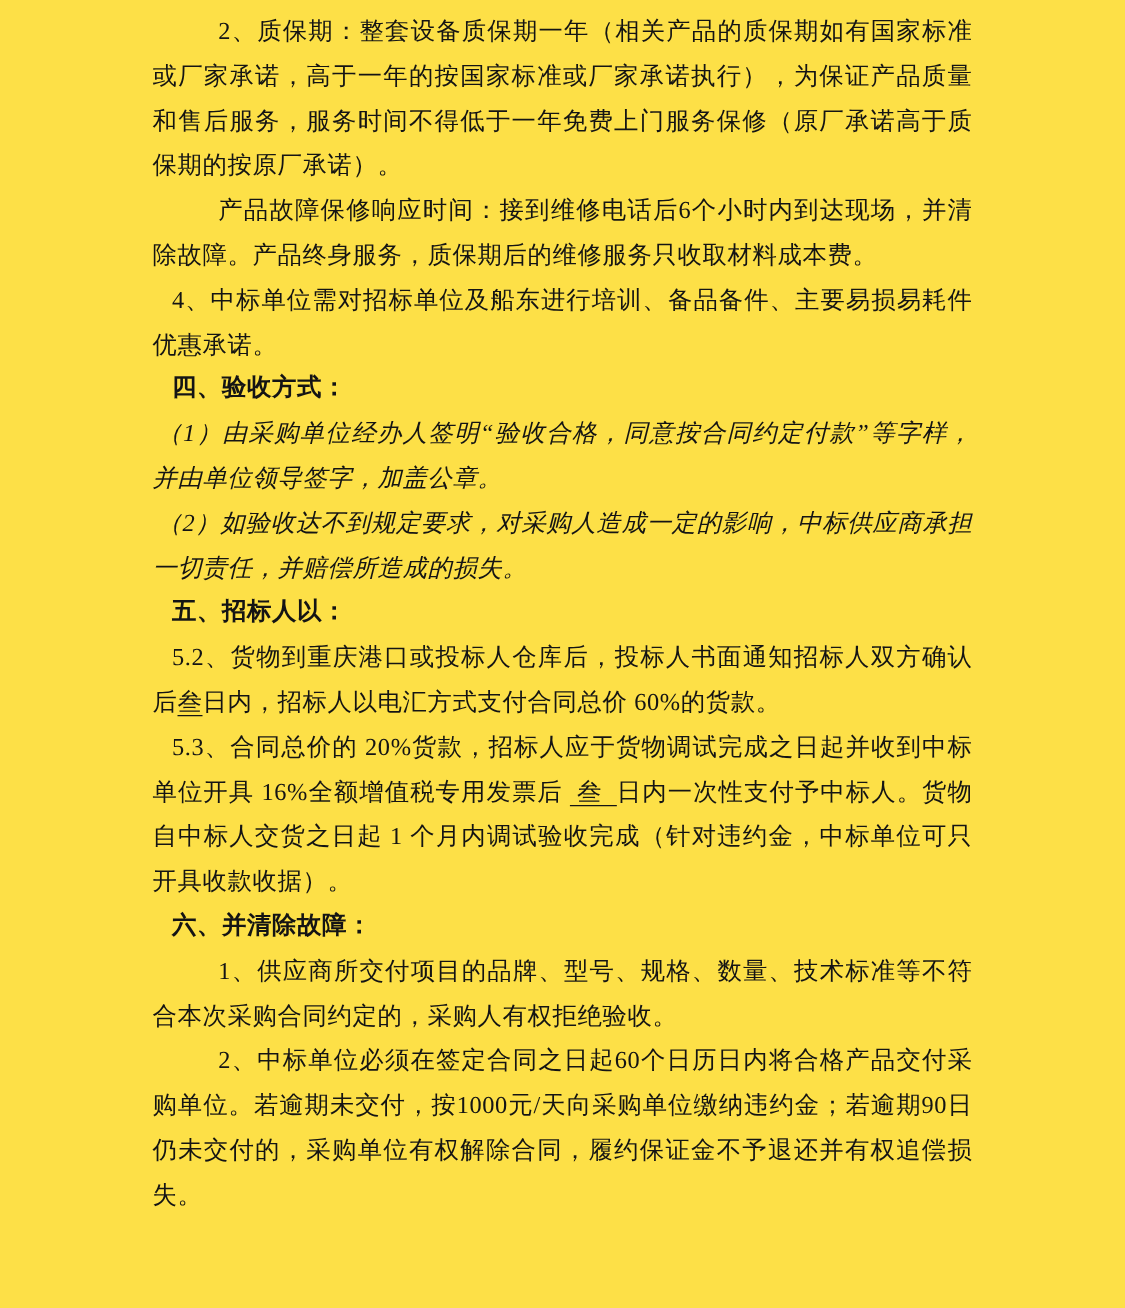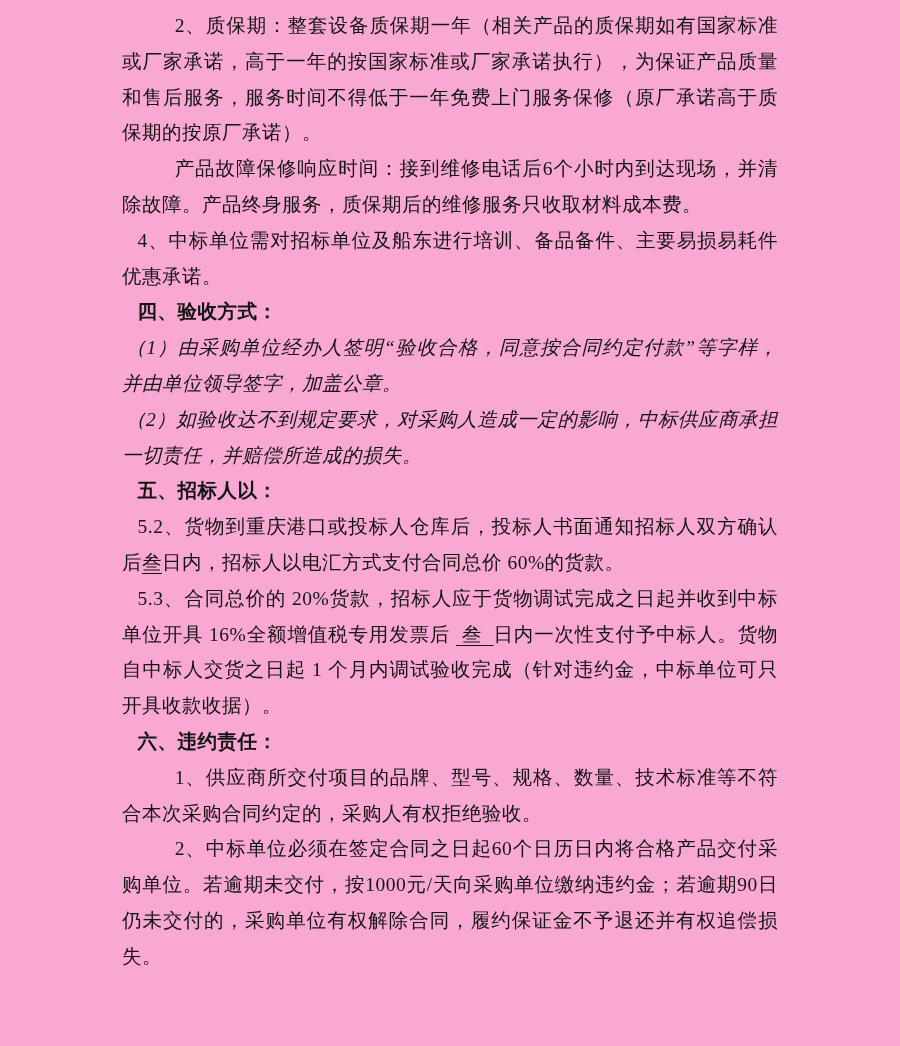--- a/index.html
+++ b/index.html
@@ -10,41 +10,41 @@
     overflow: hidden;
     background: #ffffff;
   }
   body {
     font-family: "Liberation Serif", "DejaVu Serif", serif;
     color: #141414;
   }
   .page {
     width: 900px;
     height: 1046px;
-    background: #f9a8d4;
+    background: #fde047;
     box-sizing: border-box;
   }
   .doc-body {
     box-sizing: border-box;
     width: 900px;
     padding: 8px 122px 0 122px;
   }
   p.block {
     margin: 0;
     font-size: 19.5px;
     line-height: 35.8px;
     text-align: justify;
     letter-spacing: 0.5px;
     word-break: break-all;
   }
   p.indent { text-indent: 2.7em; }
   p.small-indent { text-indent: 0.8em; }
   p.tiny-indent { text-indent: 0.2em; font-style: italic; }
   p.heading {
-    font-family: Liberation Sans, sans-serif;
+    font-family: Liberation Mono, monospace;
     font-weight: 700;
     text-indent: 0.8em;
   }
   .u {
     text-decoration: underline;
     text-underline-offset: 4px;
   }
 </style>
 </head>
 <body>
@@ -53,18 +53,18 @@
   <div class="doc-body">
       <p class="block indent"><span>2、质保期：整套设备质保期一年（相关产品的质保期如有国家标准或厂家承诺，高于一年的按国家标准或厂家承诺执行），为保证产品质量和售后服务，服务时间不得低于一年免费上门服务保修（原厂承诺高于质保期的按原厂承诺）。</span></p>
       <p class="block indent"><span>产品故障保修响应时间：接到维修电话后6个小时内到达现场，并清除故障。产品终身服务，质保期后的维修服务只收取材料成本费。</span></p>
       <p class="block small-indent"><span>4、中标单位需对招标单位及船东进行培训、备品备件、主要易损易耗件优惠承诺。</span></p>
       <p class="block heading"><span>四、验收方式：</span></p>
       <p class="block tiny-indent"><span>（1）由采购单位经办人签明“验收合格，同意按合同约定付款”等字样，并由单位领导签字，加盖公章。</span></p>
       <p class="block tiny-indent"><span>（2）如验收达不到规定要求，对采购人造成一定的影响，中标供应商承担一切责任，并赔偿所造成的损失。</span></p>
       <p class="block heading"><span>五、招标人以：</span></p>
       <p class="block small-indent"><span>5.2、货物到重庆港口或投标人仓库后，投标人书面通知招标人双方确认后</span><span class="u">叁</span><span>日内，招标人以电汇方式支付合同总价 60%的货款。</span></p>
       <p class="block small-indent"><span>5.3、合同总价的 20%货款，招标人应于货物调试完成之日起并收到中标单位开具 16%全额增值税专用发票后 </span><span class="u">&nbsp;叁&nbsp;&nbsp;</span><span>日内一次性支付予中标人。货物自中标人交货之日起 1 个月内调试验收完成（针对违约金，中标单位可只开具收款收据）。</span></p>
-      <p class="block heading"><span>六、违约责任：</span></p>
+      <p class="block heading"><span>六、并清除故障：</span></p>
       <p class="block indent"><span>1、供应商所交付项目的品牌、型号、规格、数量、技术标准等不符合本次采购合同约定的，采购人有权拒绝验收。</span></p>
       <p class="block indent"><span>2、中标单位必须在签定合同之日起60个日历日内将合格产品交付采购单位。若逾期未交付，按1000元/天向采购单位缴纳违约金；若逾期90日仍未交付的，采购单位有权解除合同，履约保证金不予退还并有权追偿损失。</span></p>
     </div>
 
 </div>
 
 </body></html>

